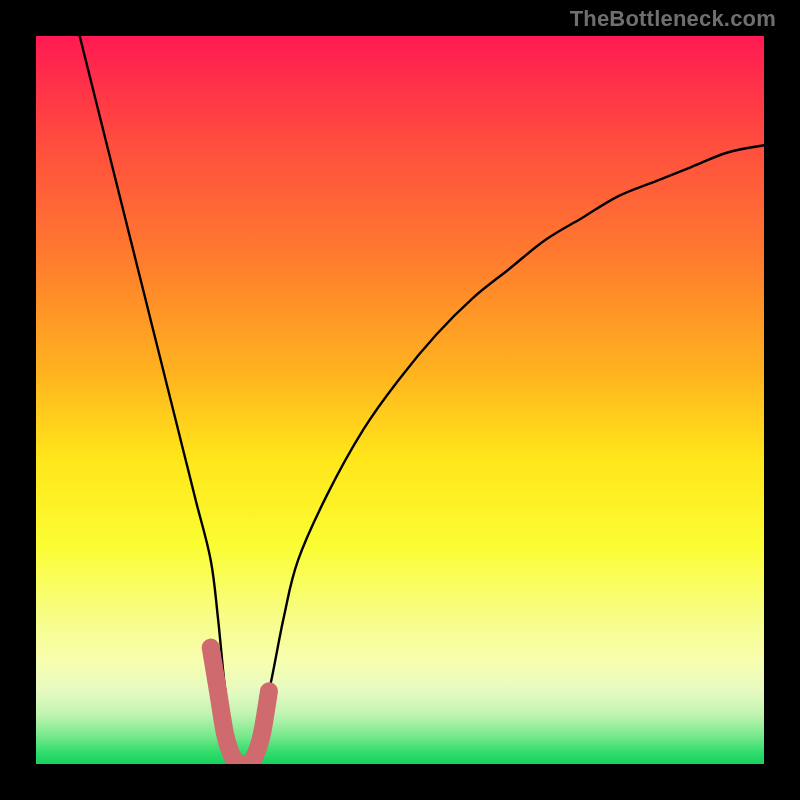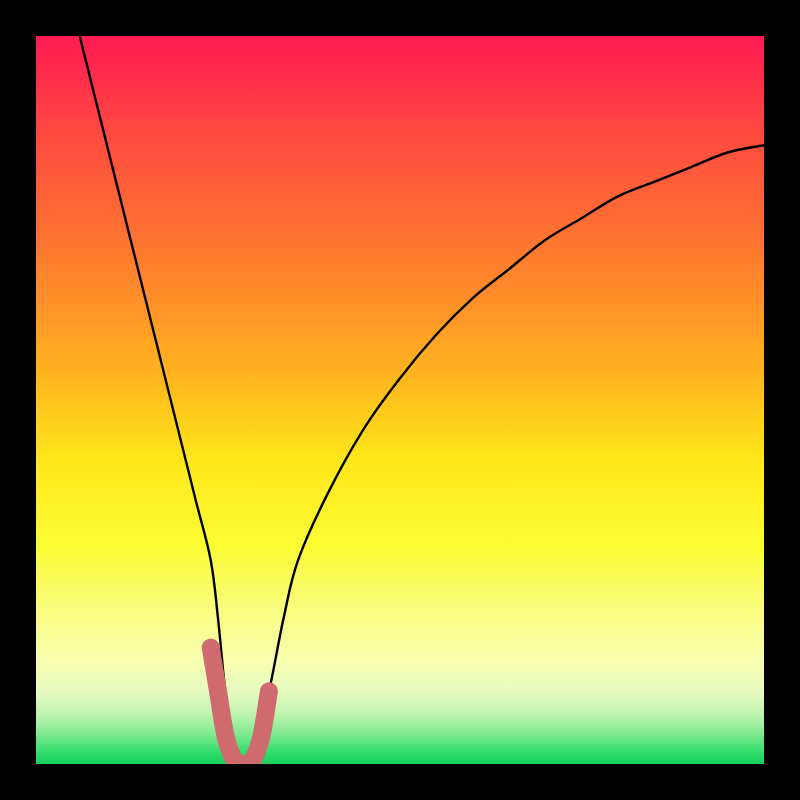--- a/index.html
+++ b/index.html
@@ -48,20 +48,21 @@
     color: #6f6f6f;
     letter-spacing: 0.2px;
     user-select: none;
   }
 </style>
 </head>
 <body>
 
 <div class="frame">
 
+  <div class="watermark">TheBottleneck.com</div>
 
   <div class="plot-area">
 
     <svg class="gradient-bg" viewBox="0 0 728 728" preserveAspectRatio="none">
       <defs>
         <linearGradient id="heat" x1="0" y1="0" x2="0" y2="1">
             <stop offset="0.00%" stop-color="#ff1a52"></stop>
             <stop offset="14.00%" stop-color="#ff4b3f"></stop>
             <stop offset="30.00%" stop-color="#ff7a2f"></stop>
             <stop offset="46.00%" stop-color="#ffb21f"></stop>

